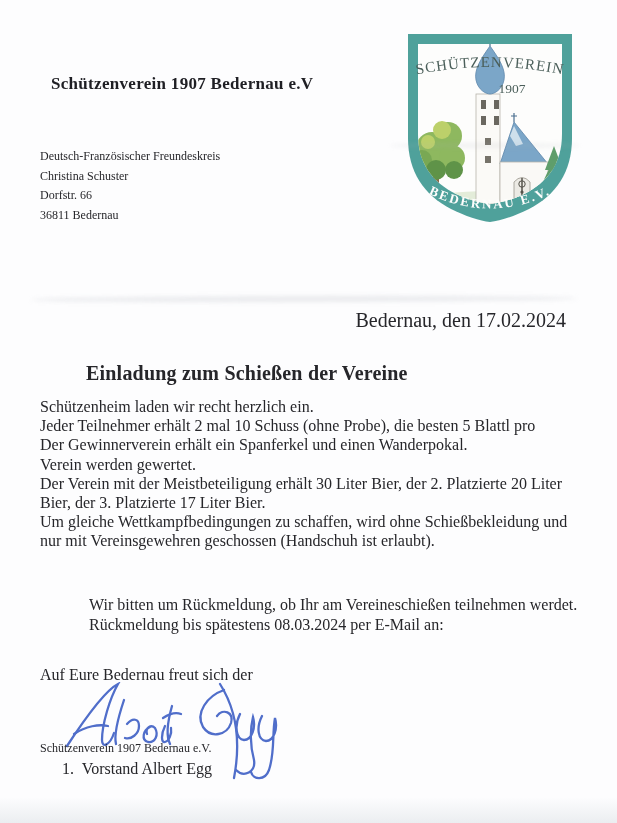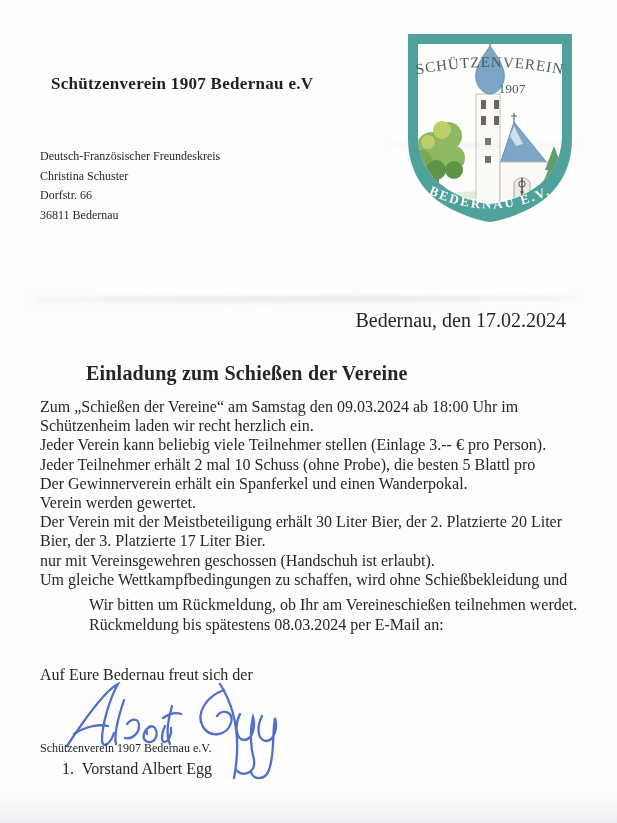--- a/index.html
+++ b/index.html
@@ -113,30 +113,28 @@
     <div>Christina Schuster</div>
     <div>Dorfstr. 66</div>
     <div>36811 Bedernau</div>
   </div>
 
   <div class="dateline">Bedernau, den 17.02.2024</div>
 
   <div class="subject">Einladung zum Schießen der Vereine</div>
 
   <div class="body-a">
-    <div>Zum „Schießen der Vereine“ am Samstag den 09.03.2024 ab 18:00 Uhr im</div>
     <div>Schützenheim laden wir recht herzlich ein.</div>
-    <div>Jeder Verein kann beliebig viele Teilnehmer stellen (Einlage 3.-- € pro Person).</div>
     <div>Jeder Teilnehmer erhält 2 mal 10 Schuss (ohne Probe), die besten 5 Blattl pro</div>
     <div>Der Gewinnerverein erhält ein Spanferkel und einen Wanderpokal.</div>
     <div>Verein werden gewertet.</div>
     <div>Der Verein mit der Meistbeteiligung erhält 30 Liter Bier, der 2. Platzierte 20 Liter</div>
     <div>Bier, der 3. Platzierte 17 Liter Bier.</div>
+    <div>Um gleiche Wettkampfbedingungen zu schaffen, wird ohne Schießbekleidung und</div>
     <div>nur mit Vereinsgewehren geschossen (Handschuh ist erlaubt).</div>
-    <div>Um gleiche Wettkampfbedingungen zu schaffen, wird ohne Schießbekleidung und</div>
   </div>
 
   <div class="body-b">
     <div>Wir bitten um Rückmeldung, ob Ihr am Vereineschießen teilnehmen werdet.</div>
     <div>Rückmeldung bis spätestens 08.03.2024 per E-Mail an:</div>
   </div>
 
   <div class="closing">Auf Eure Bedernau freut sich der</div>
 
   <svg class="sig" width="225" height="100" viewBox="0 0 225 100" aria-hidden="true">

